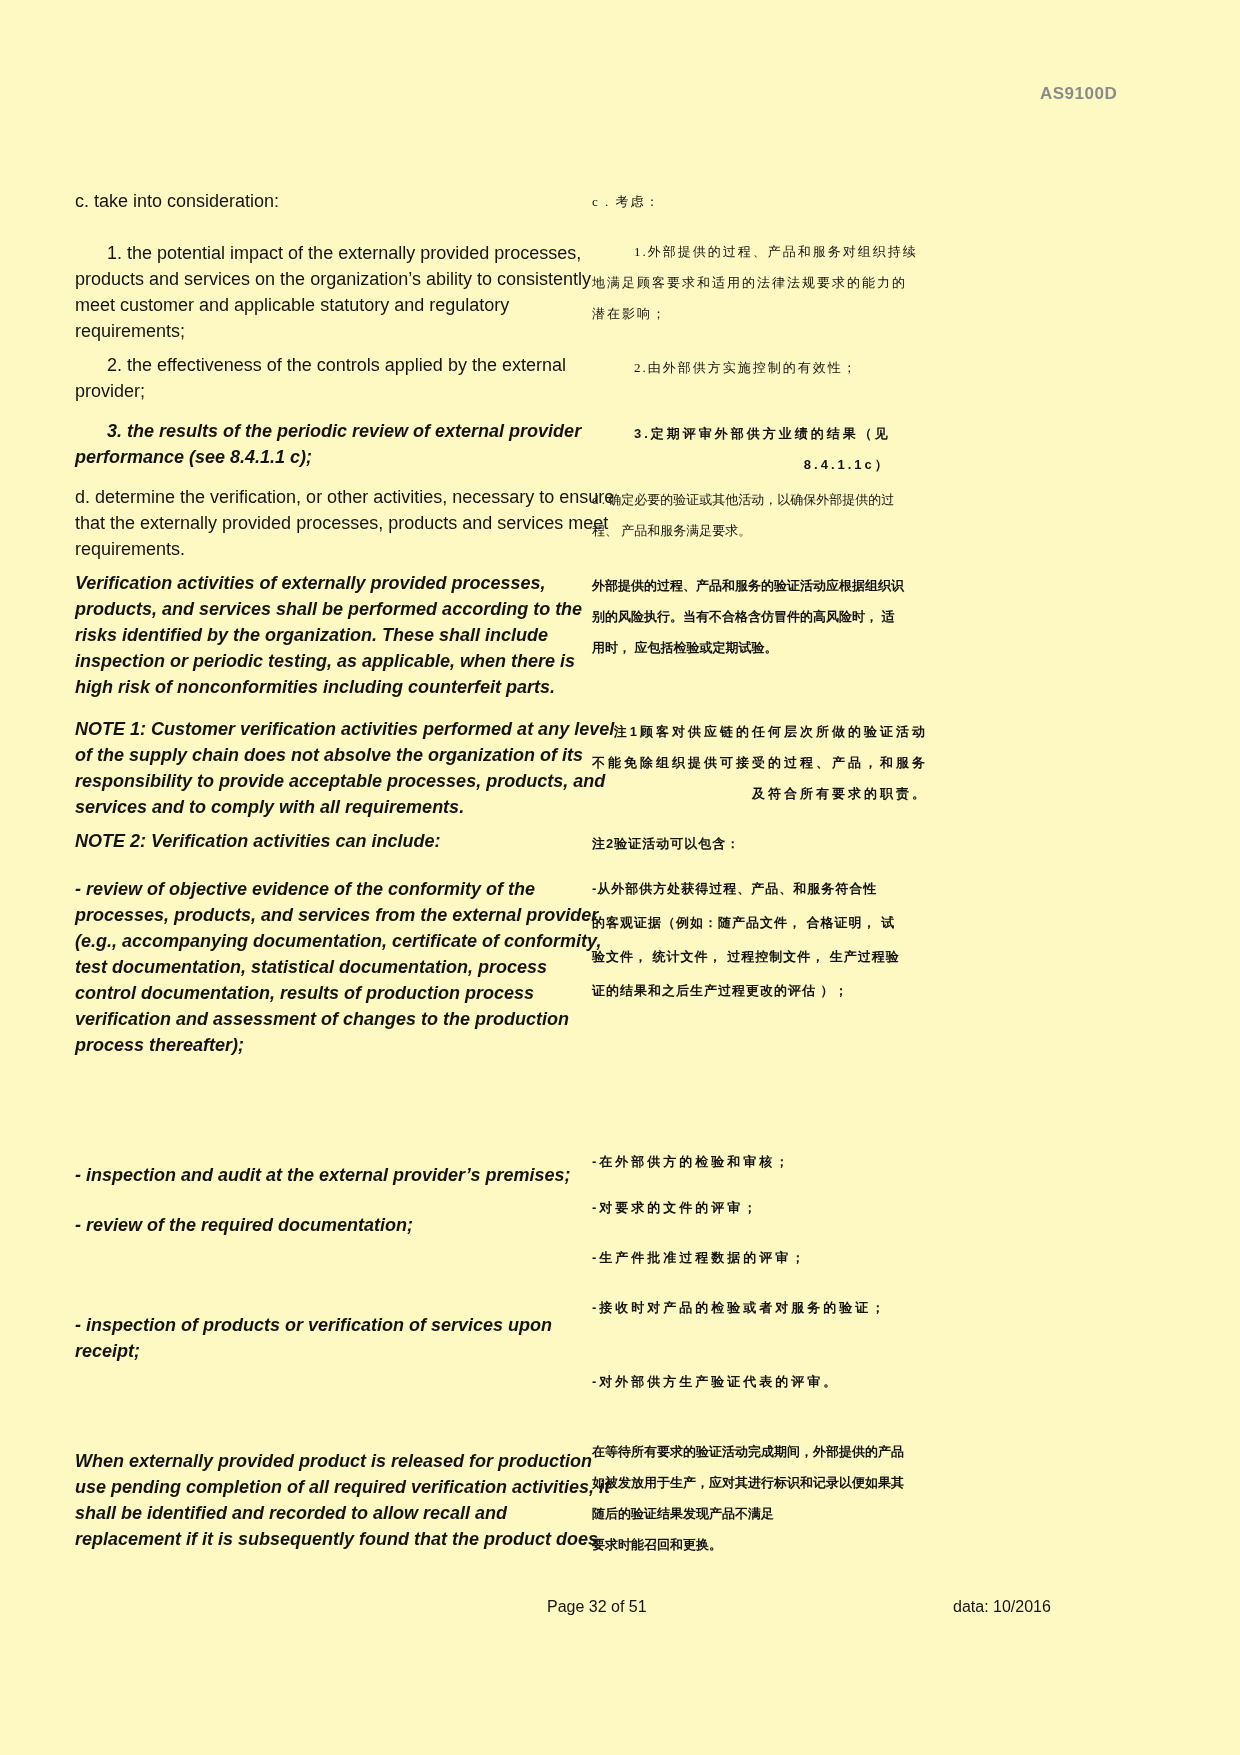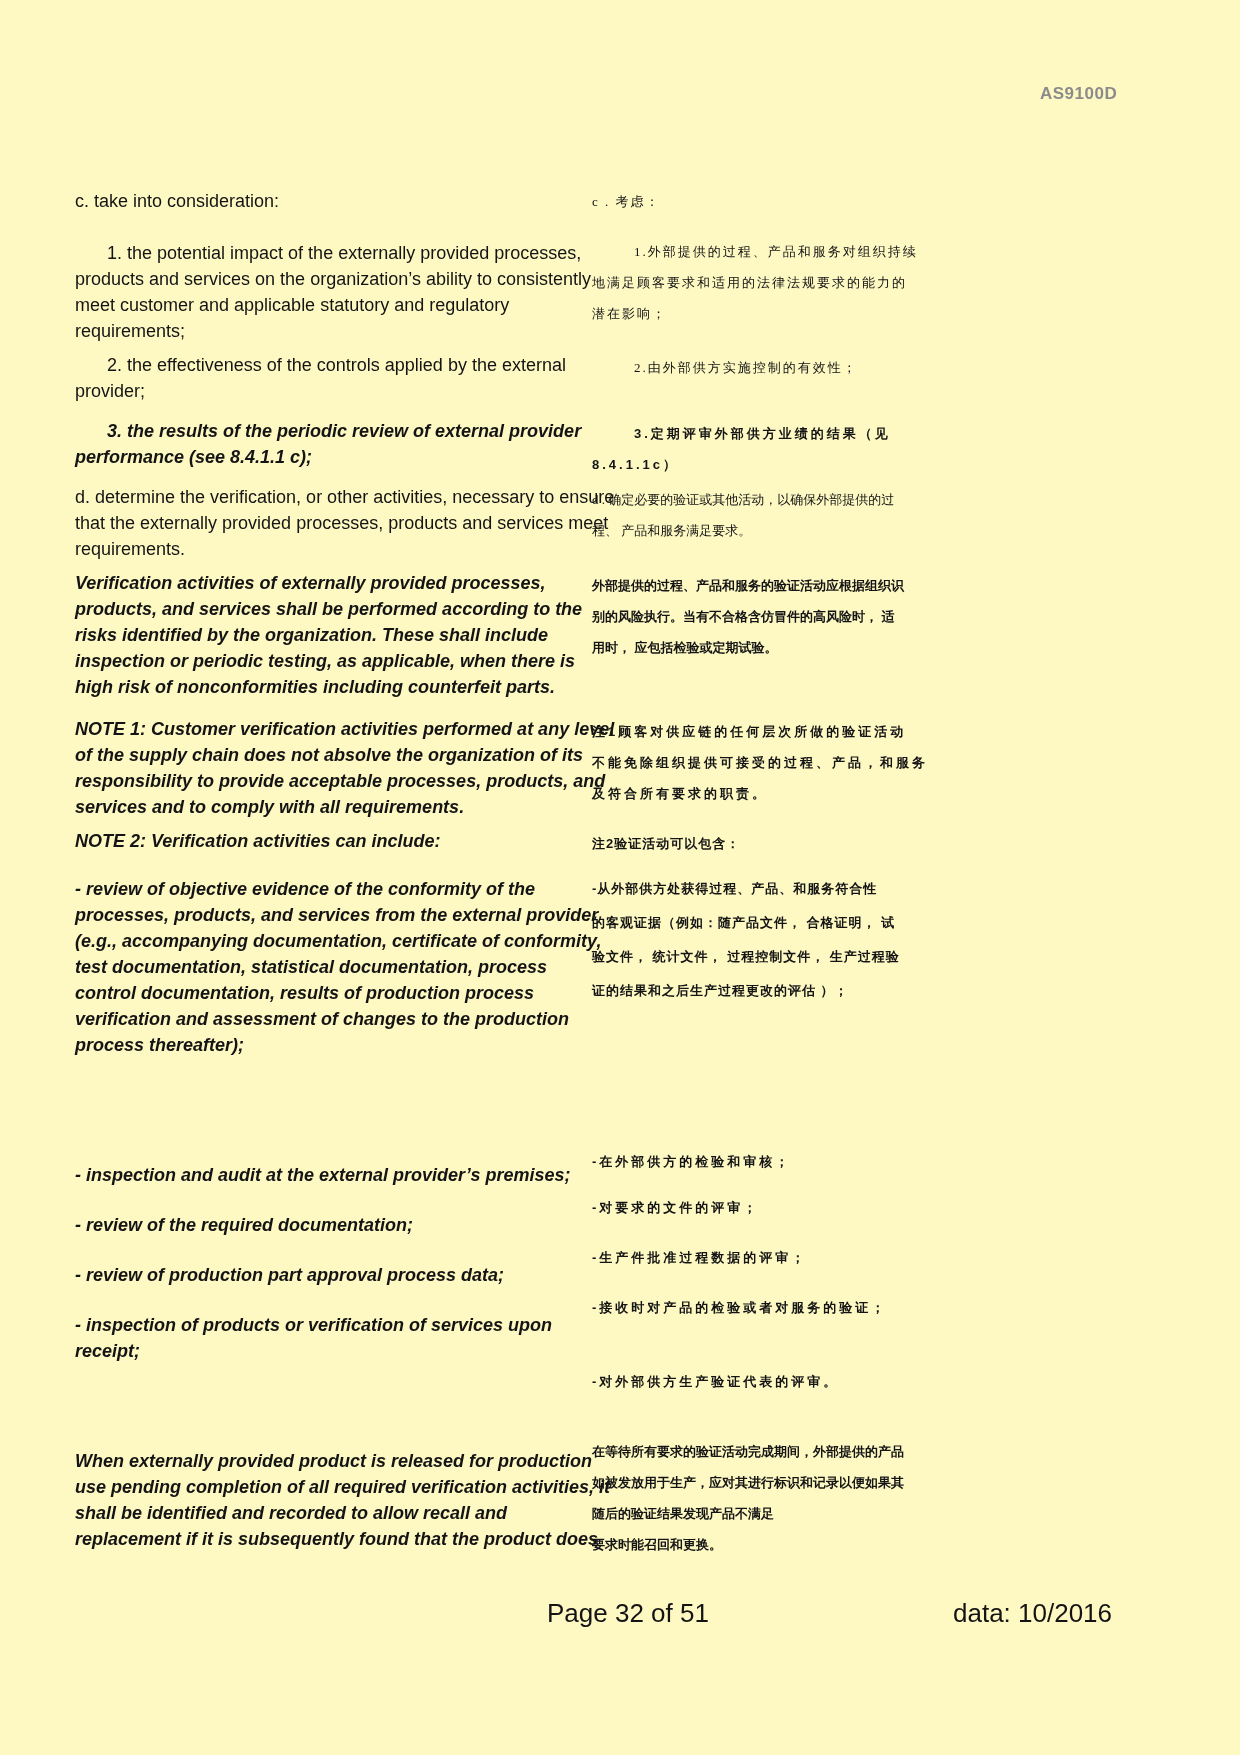--- a/index.html
+++ b/index.html
@@ -13,31 +13,31 @@
   }
   .blk{position:absolute;white-space:pre;}
   
   .en{left:75px;font-size:18px;line-height:26px;}
   .en.bi{font-weight:700;font-style:italic;}
   .ind32{text-indent:32px;}
   
   .zh{left:592px;font-size:13px;line-height:31px;}
   .zh.song{font-family:"Liberation Serif",serif;letter-spacing:2px;}
   .zh.hei{font-family:"Liberation Sans",sans-serif;font-weight:700;letter-spacing:1px;}
-  .zh.ls3{letter-spacing:3px;}
+  .zh.ls3{letter-spacing:3px;text-align:right;}
   .zh.ls0{letter-spacing:0;}
   .ind42{text-indent:42px;}
   .lh34{line-height:34px;}
   
   #doc-code{
     position:absolute;left:1040px;top:84px;
     font-size:17px;font-weight:700;color:#8b8b8b;
     letter-spacing:0.5px;
   }
-  .footer-item{position:absolute;font-size:26px;color:#141414;}
+  .footer-item{position:absolute;font-size:16px;color:#141414;}
   #footer-page{left:547px;top:1598px;}
   #footer-date{left:953px;top:1598px;}
 </style>
 </head>
 <body>
 
 <div id="page">
 
   <div id="doc-code">AS9100D</div>
 
@@ -65,21 +65,20 @@
   <div class="blk en bi" style="top:828px">NOTE 2: Verification activities can include:</div>
   <div class="blk en bi" style="top:876px">- review of objective evidence of the conformity of the
 processes, products, and services from the external provider
 (e.g., accompanying documentation, certificate of conformity,
 test documentation, statistical documentation, process
 control documentation, results of production process
 verification and assessment of changes to the production
 process thereafter);</div>
   <div class="blk en bi" style="top:1162px">- inspection and audit at the external provider’s premises;</div>
   <div class="blk en bi" style="top:1212px">- review of the required documentation;</div>
-  <div class="blk en bi" style="top:1262px">- review of production part approval process data;</div>
   <div class="blk en bi" style="top:1312px">- inspection of products or verification of services upon
 receipt;</div>
   <div class="blk en bi" style="top:1448px">When externally provided product is released for production
 use pending completion of all required verification activities, it
 shall be identified and recorded to allow recall and
 replacement if it is subsequently found that the product does</div>
 
   <div class="blk zh song" style="top:186px">c . 考虑：</div>
   <div class="blk zh song ind42" style="top:236px">1.外部提供的过程、产品和服务对组织持续
 地满足顾客要求和适用的法律法规要求的能力的

